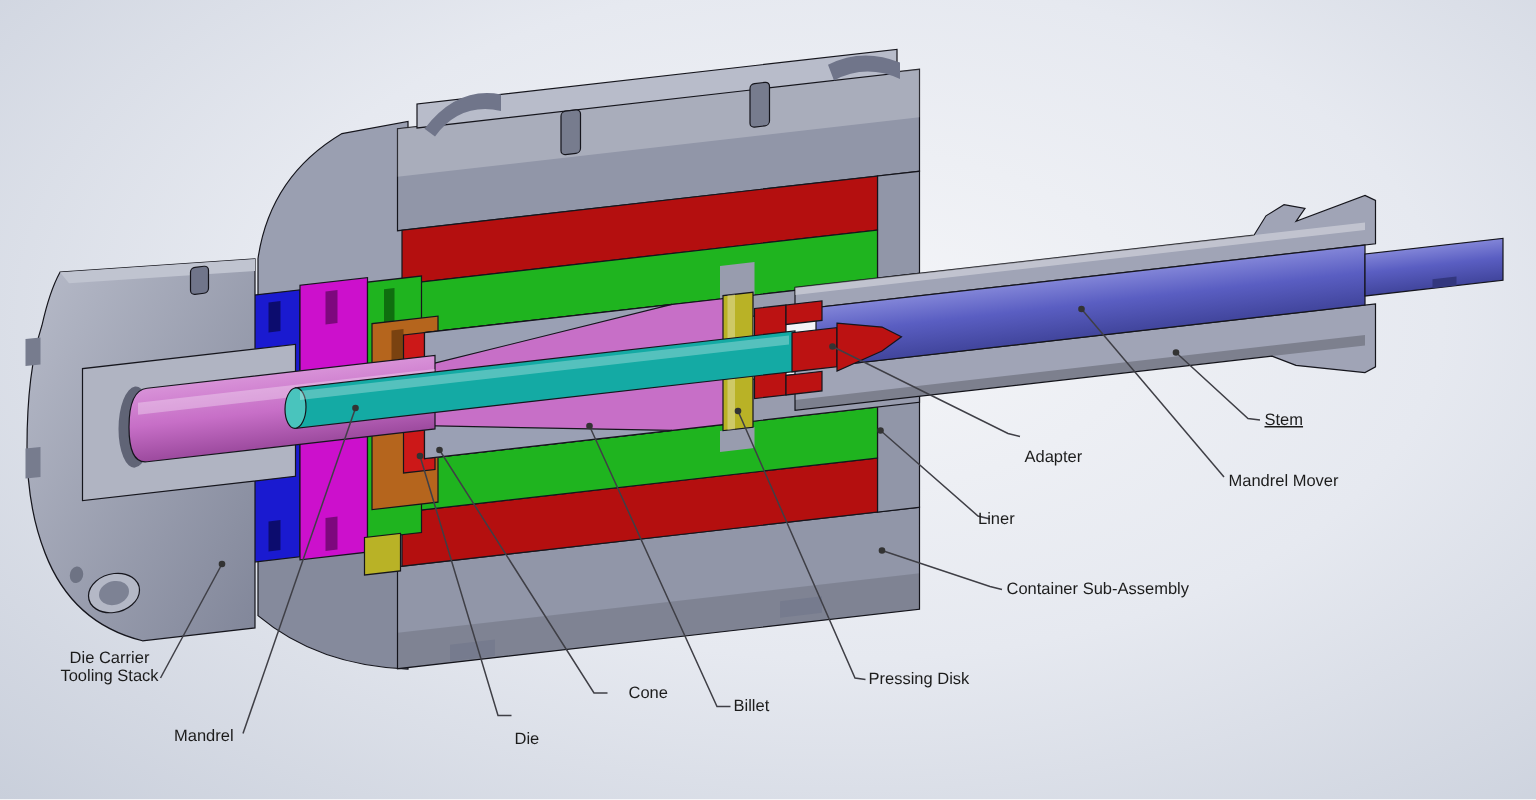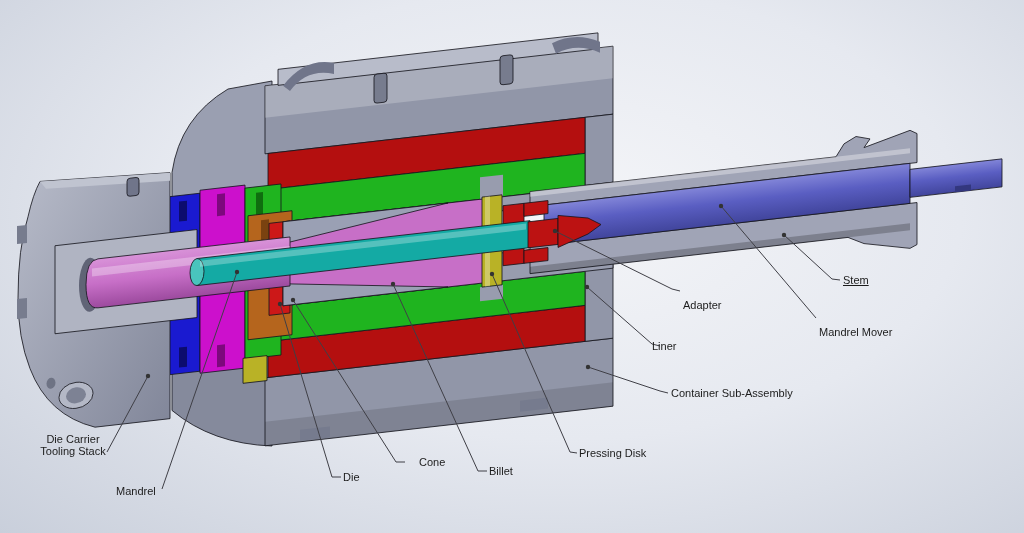--- a/index.html
+++ b/index.html
@@ -177,22 +177,22 @@
           <circle cx="587" cy="287" r="2.2"></circle>
       <circle cx="555" cy="231" r="2.2"></circle>
           <circle cx="721" cy="206" r="2.2"></circle>
       <circle cx="784" cy="235" r="2.2"></circle>
     </g>
   </g>
 </svg>
 
 <div class="callout wrap" style="left:36px;top:433px;width:74px;">Die Carrier Tooling Stack</div>
 <div class="callout" style="left:116px;top:485px;">Mandrel</div>
-<div class="callout" style="left:343px;top:471px;">Die</div>
+<div class="callout" style="left:343px;top:487px;">Die</div>
 <div class="callout" style="left:419px;top:456px;">Cone</div>
 <div class="callout" style="left:489px;top:465px;">Billet</div>
 <div class="callout" style="left:579px;top:447px;">Pressing Disk</div>
 <div class="callout" style="left:671px;top:387px;">Container Sub-Assembly</div>
 <div class="callout" style="left:652px;top:340px;">Liner</div>
 <div class="callout" style="left:683px;top:299px;">Adapter</div>
-<div class="callout" style="left:819px;top:326px;">Mandrel Mover</div>
+<div class="callout" style="left:819px;top:315px;">Mandrel Mover</div>
 <div class="callout" style="left:843px;top:274px;text-decoration:underline;">Stem</div>
 </div>
 
 </body></html>

